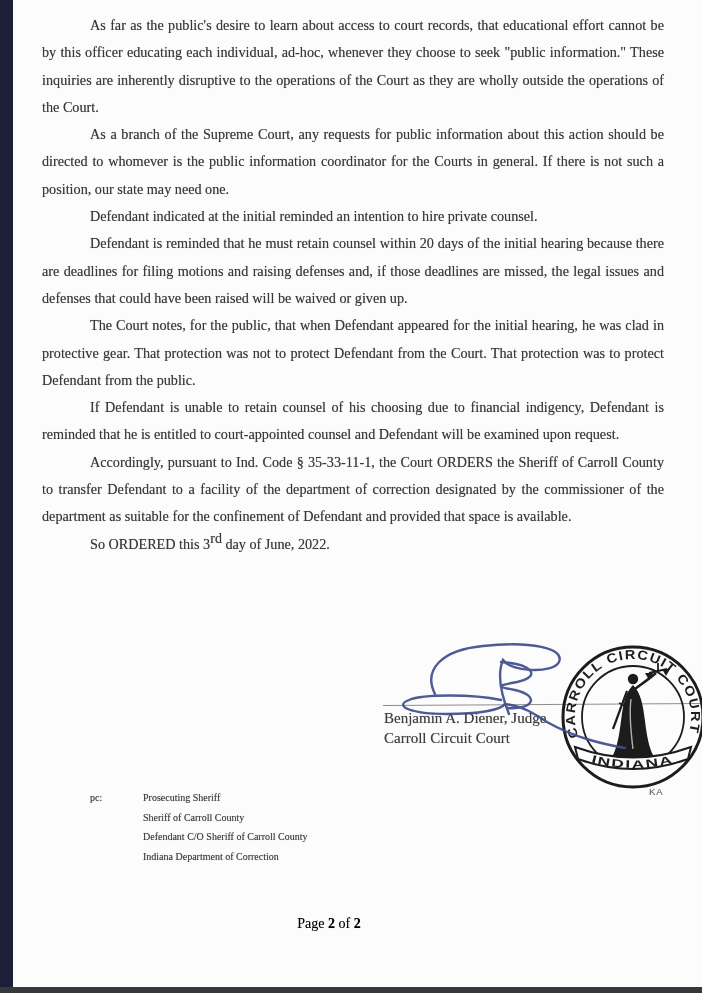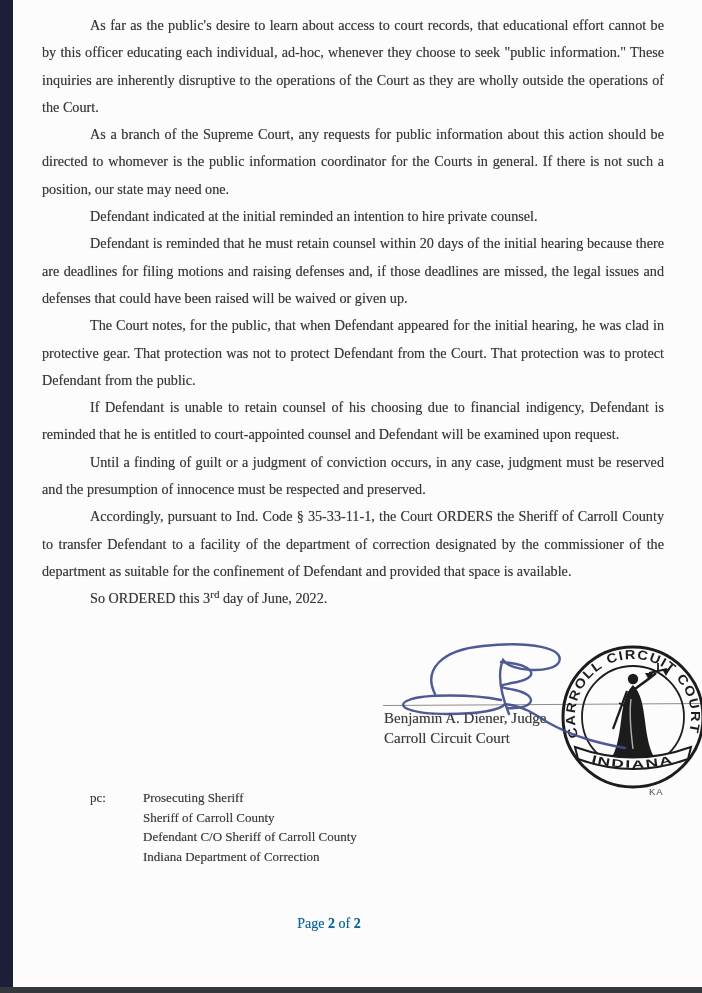--- a/index.html
+++ b/index.html
@@ -10,59 +10,58 @@
   .scan-edge-left{position:absolute;left:0;top:0;width:13px;height:100%;background:#1d1e38;z-index:6;}
   .scan-edge-bottom{position:absolute;left:0;bottom:0;width:100%;height:6px;background:#35383d;z-index:7;}
   .sheet{position:absolute;left:0;top:0;width:702px;height:993px;filter:blur(0.3px);}
   .order-body{
     position:absolute;left:42px;top:12px;width:622px;
     font-size:14.2px;line-height:27.3px;color:#383838;
     text-align:justify;
     text-shadow:0 0 0.7px rgba(56,56,56,0.55);
   }
   .order-body p{margin:0;text-indent:48px;}
-  .ord{font-size:11px;vertical-align:super;line-height:0;margin-top:28px;}
+  .ord{font-size:14px;vertical-align:super;line-height:0;margin-top:28px;}
   .sig-line{
     position:absolute;left:383px;top:704px;width:319px;height:0;
     border-top:1.2px solid #8d8d8d;transform:rotate(-0.4deg);z-index:2;
   }
   .sig-svg{position:absolute;left:383px;top:636px;z-index:5;}
   .sig-block{
     position:absolute;left:384px;top:709px;z-index:4;
     font-size:15px;line-height:19.5px;color:#3c3c3c;
     text-shadow:0 0 0.7px rgba(56,56,56,0.5);
   }
   .seal{position:absolute;left:561px;top:641px;z-index:3;}
   .seal text{font-family:"Liberation Sans","DejaVu Sans",sans-serif;}
   .cc-block{
     position:absolute;left:90px;top:788px;display:flex;z-index:1;
-    font-size:13px;line-height:19.5px;color:#3c3c3c;
+    font-size:10px;line-height:19.5px;color:#3c3c3c;
     text-shadow:0 0 0.7px rgba(56,56,56,0.5);
   }
   .cc-label{width:53px;flex:none;}
   .page-footer{
     position:absolute;left:0;top:916px;width:658px;text-align:center;
-    font-size:14px;color:#0369a1;z-index:1;
+    font-size:14px;color:#000000;z-index:1;
     text-shadow:0 0 0.7px rgba(56,56,56,0.5);
   }
 </style>
 </head>
 <body>
 
 <div class="viewport">
   <div class="sheet">
 
     <div class="order-body">
       <p>As far as the public's desire to learn about access to court records, that educational effort cannot be by this officer educating each individual, ad-hoc, whenever they choose to seek "public information."  These inquiries are inherently disruptive to the operations of the Court as they are wholly outside the operations of the Court.</p>
       <p>As a branch of the Supreme Court, any requests for public information about this action should be directed to whomever is the public information coordinator for the Courts in general. If there is not such a position, our state may need one.</p>
       <p>Defendant indicated at the initial reminded an intention to hire private counsel.</p>
       <p>Defendant is reminded that he must retain counsel within 20 days of the initial hearing because there are deadlines for filing motions and raising defenses and, if those deadlines are missed, the legal issues and defenses that could have been raised will be waived or given up.</p>
       <p>The Court notes, for the public, that when Defendant appeared for the initial hearing, he was clad in protective gear.  That protection was not to protect Defendant from the Court.  That protection was to protect Defendant from the public.</p>
       <p>If Defendant is unable to retain counsel of his choosing due to financial indigency, Defendant is reminded that he is entitled to court-appointed counsel and Defendant will be examined upon request.</p>
-      <p>Until a finding of guilt or a judgment of conviction occurs, in any case, judgment must be reserved and the presumption of innocence must be respected and preserved.</p>
       <p>Accordingly, pursuant to Ind. Code § 35-33-11-1, the Court ORDERS the Sheriff of Carroll County to transfer Defendant to a facility of the department of correction designated by the commissioner of the department as suitable for the confinement of Defendant and provided that space is available.</p>
       <p><span>So ORDERED this 3</span><span class="ord">rd</span><span> day of June, 2022.</span></p>
     </div>
 
     <div class="sig-line"></div>
 
     <svg class="sig-svg" width="245" height="115" viewBox="0 0 245 115">
       <g fill="none" stroke="#3f4c8c" stroke-width="2.4" stroke-linecap="round" opacity="0.92">
         <path d="M 52,58 C 40,34 58,14 100,10 C 148,5 182,12 176,26 C 170,38 128,36 120,24 C 114,38 118,58 126,78"></path>
         <path d="M 118,26 C 148,28 160,40 134,46 C 114,50 112,50 132,54 C 158,60 150,74 124,72"></path>

